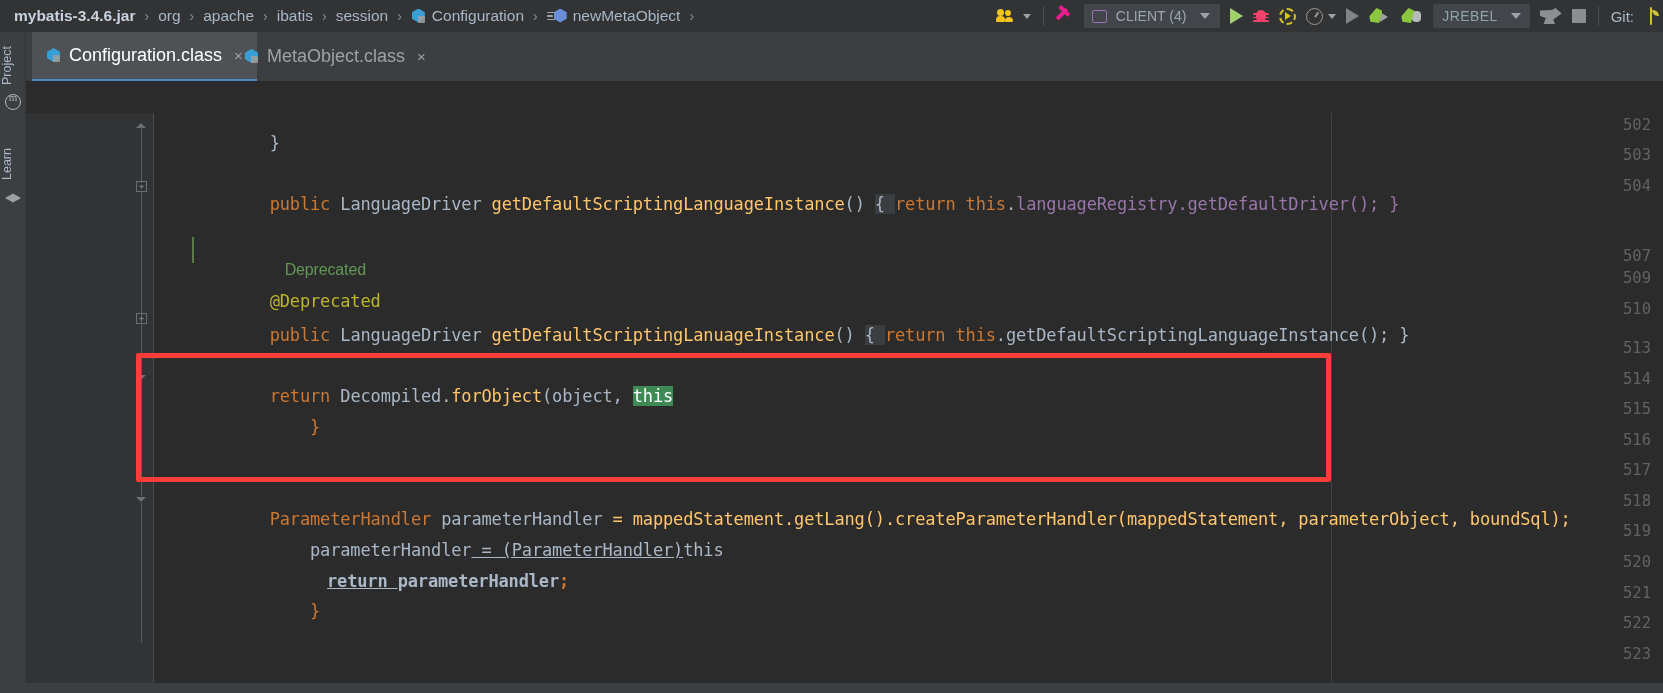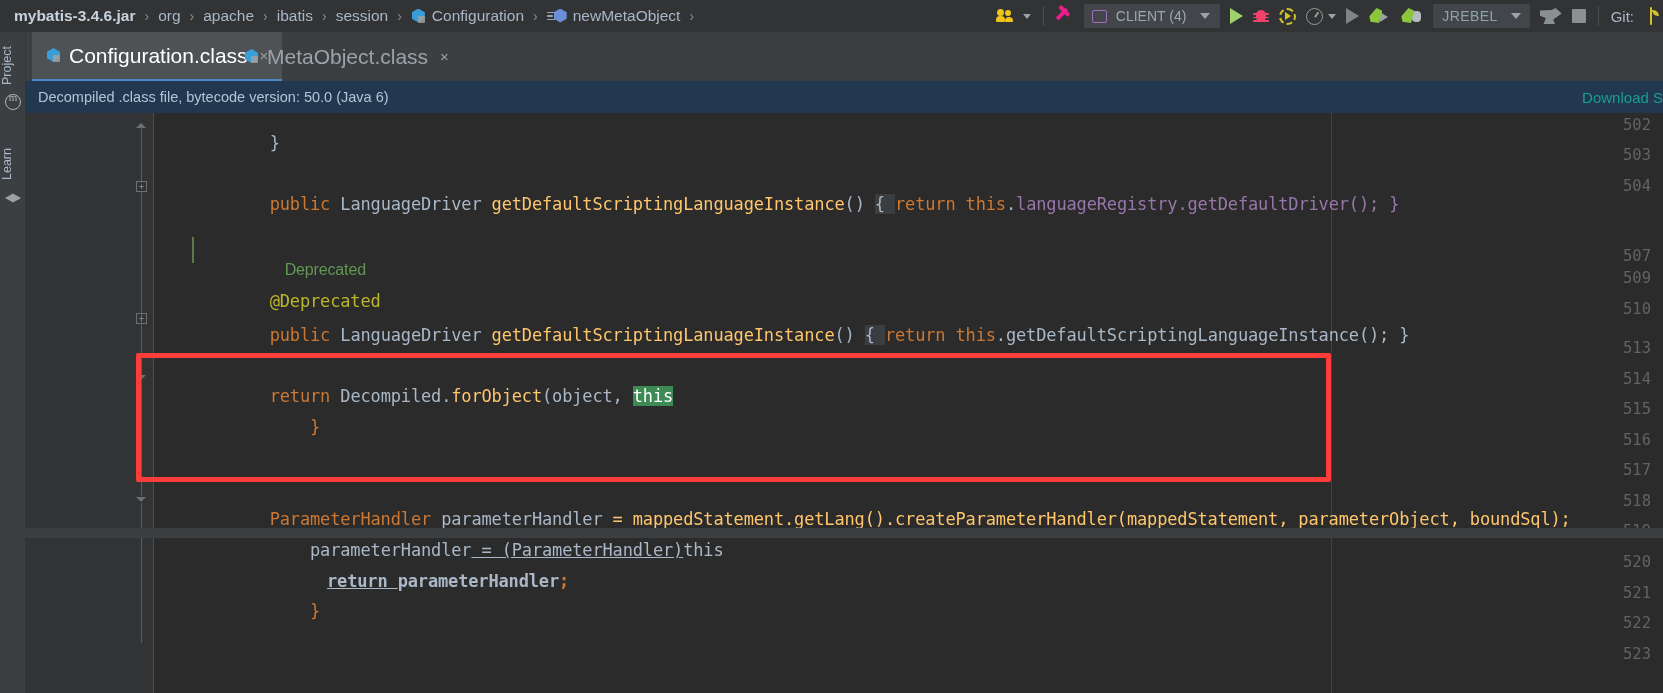--- a/index.html
+++ b/index.html
@@ -2,21 +2,21 @@
 <html><head>
 <meta charset="utf-8">
 <style>
   * { box-sizing: border-box; margin: 0; padding: 0; }
   html, body {
     width: 1663px; height: 693px;
     background: #3c3f41;
     font-family: "Liberation Sans", sans-serif;
     overflow: hidden;
   }
-  #app { position: relative; width: 1663px; height: 538px; background: #2b2b2b; }
+  #app { position: relative; width: 1663px; height: 693px; background: #2b2b2b; }
 
   
   .navbar {
     position: absolute; top: 0; left: 0; width: 1663px; height: 32px;
     background: #313335;
     display: flex; align-items: center;
   }
   .crumbs { display: flex; align-items: center; padding-left: 14px; height: 32px; }
   .crumb {
     color: #a9b7c6; font-size: 15.5px; white-space: nowrap;
@@ -149,21 +149,21 @@
   
   .tabbar {
     position: absolute; left: 26px; top: 32px; width: 1637px; height: 49px;
     background: #3c3f41;
   }
   .tab {
     position: absolute; top: 0; height: 49px; display: flex; align-items: center;
     gap: 8px; padding: 0 14px;
   }
   .tab.active { background: #4e5254; border-bottom: 2px solid #4a88c7; }
-  .tab .tlabel { font-size: 21px; }
+  .tab .tlabel { font-size: 18px; }
   .tab.active .tlabel { color: #ffffff; }
   .tab.inactive .tlabel { color: #9ba3a8; }
   .tab .tclose { color: #9aa0a4; font-size: 15px; margin-left: 4px; }
 
   
   .notice {
     position: absolute; left: 26px; top: 81px; width: 1637px; height: 32px;
     background: #223851; display: flex; align-items: center;
   }
   .notice-text { color: #b4c4d4; font-size: 14.5px; padding-left: 12px; }
@@ -380,24 +380,20 @@
       <span class="tlabel">Configuration.class</span>
       <span class="tclose">×</span>
     </div>
     <div class="tab inactive" style="left:204px;">
       <span class="icon-class"></span>
       <span class="tlabel">MetaObject.class</span>
       <span class="tclose">×</span>
     </div>
   </div>
 
-  <div class="notice">
-    <span class="notice-text">Decompiled .class file, bytecode version: 50.0 (Java 6)</span>
-    <span class="notice-link">Download S</span>
-  </div>
 
   <div class="editor">
     <div class="gutter"></div>
     <div class="foldcol"></div>
     <div class="margin-guide" style="left:1305px;"></div>
 
     <div class="lnum" style="top:3px;">502</div>
     <div class="lnum" style="top:33px;">503</div>
     <div class="lnum" style="top:64px;">504</div>
     <div class="lnum" style="top:94px;margin-top:40px;">507</div>

